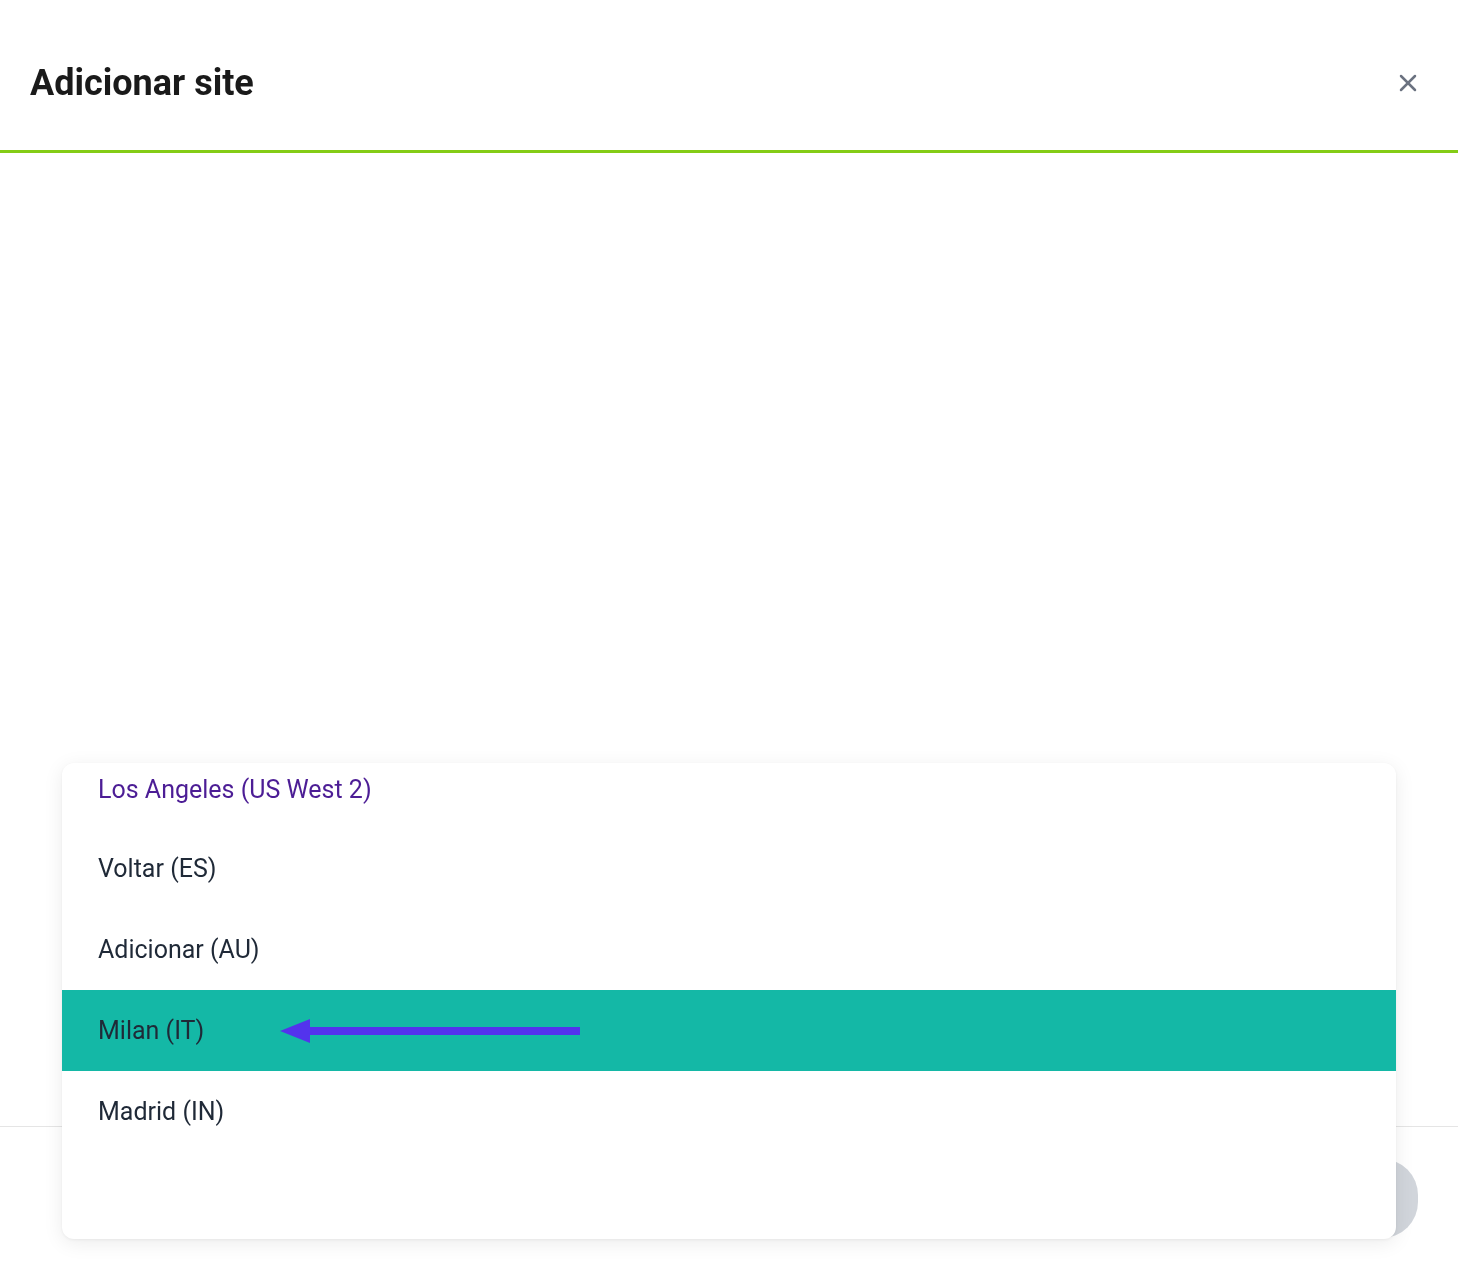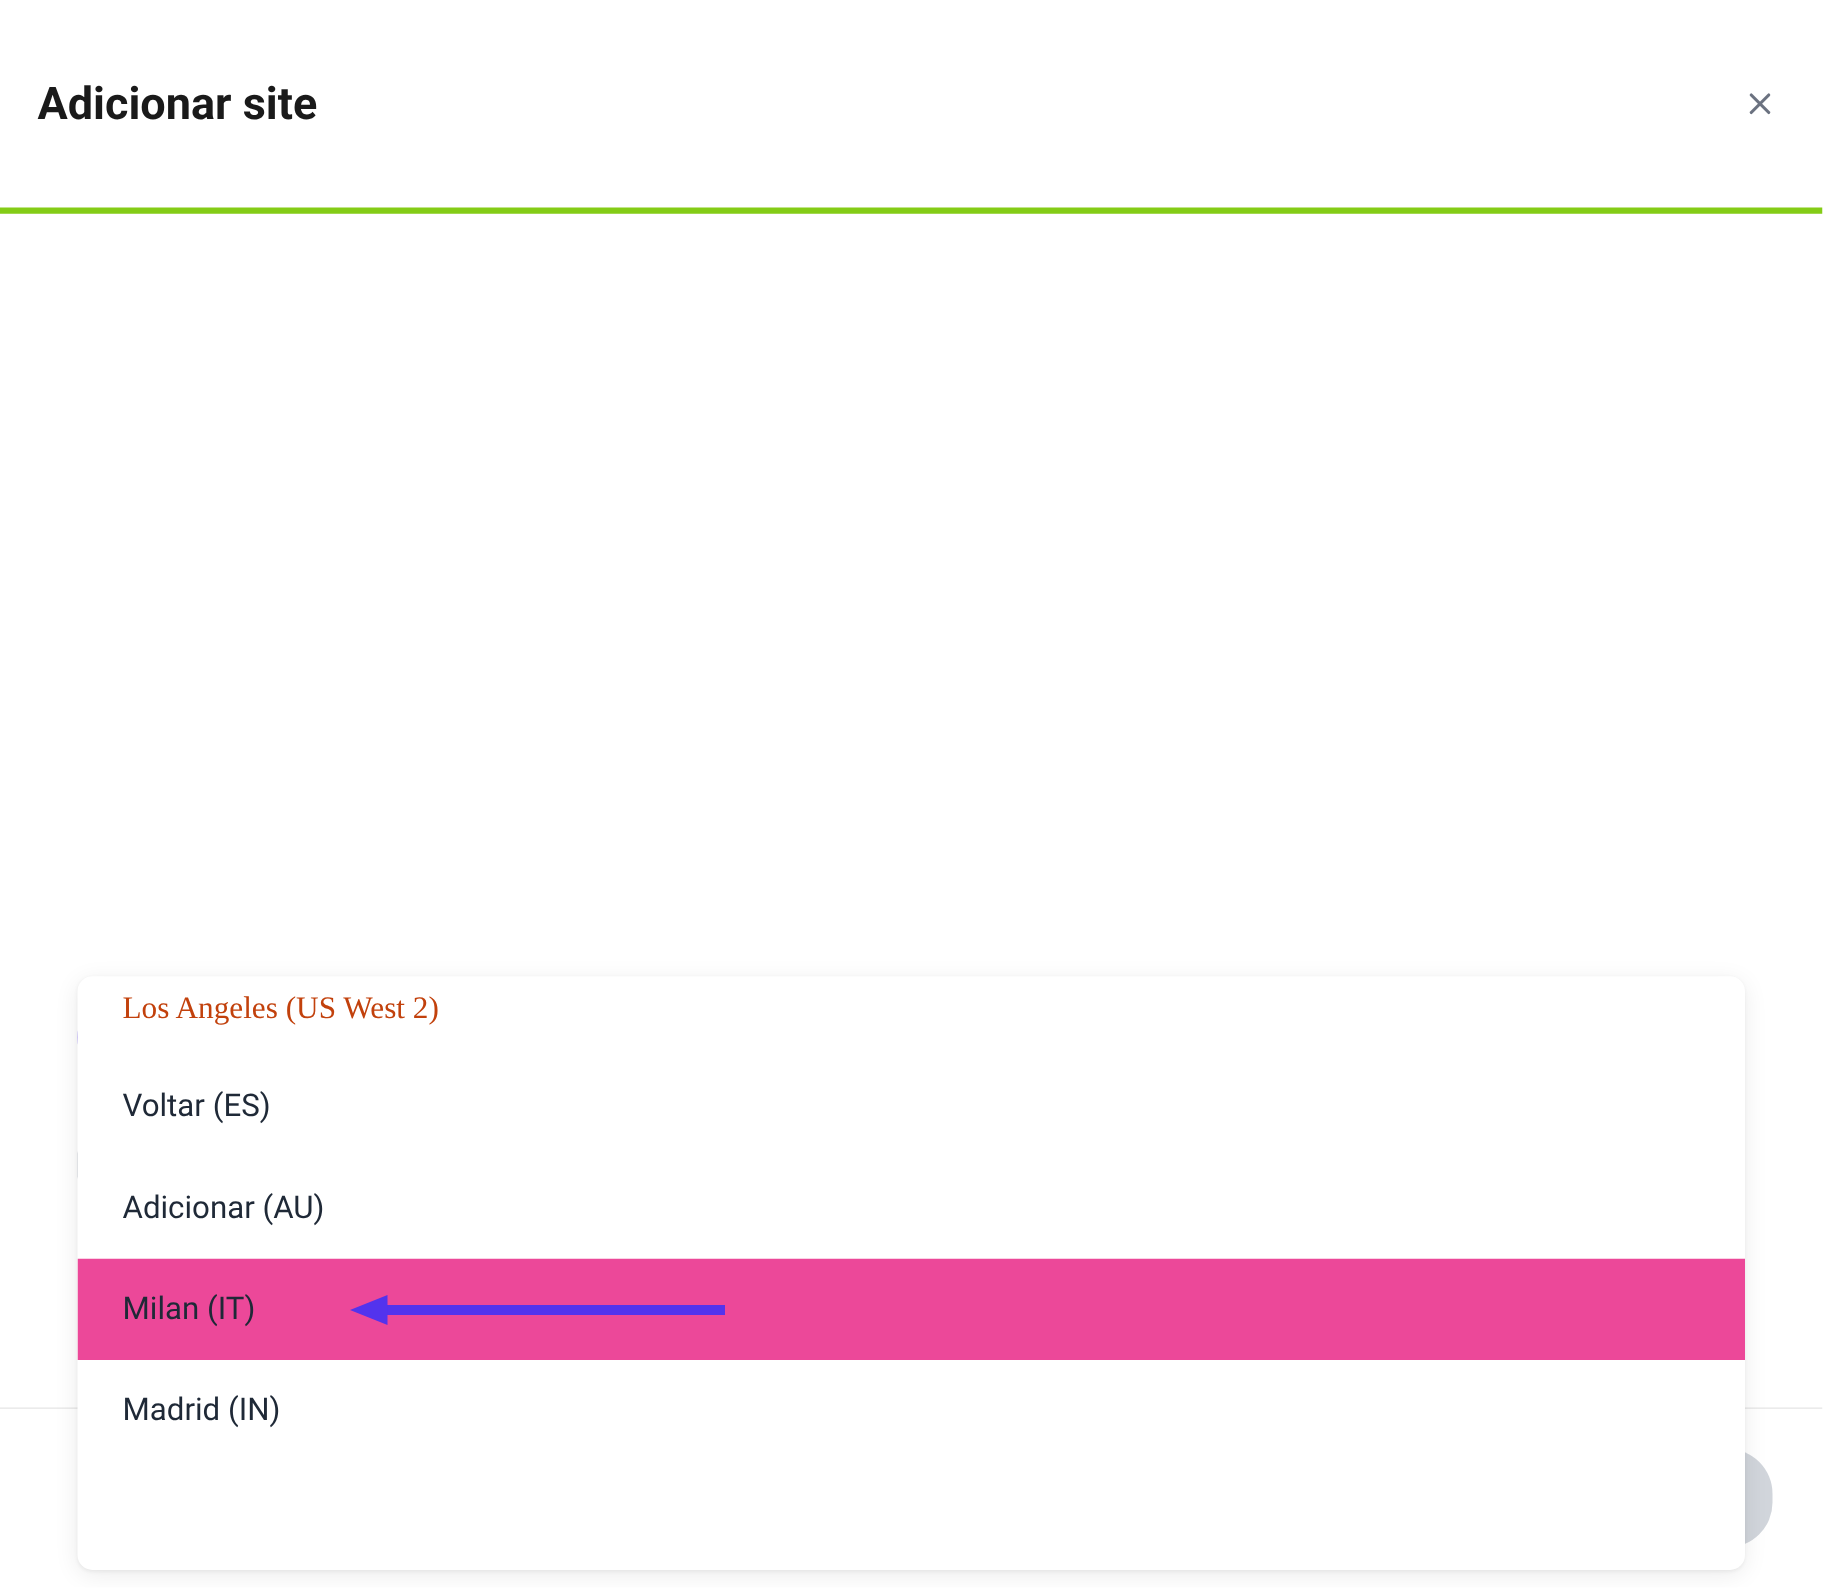--- a/index.html
+++ b/index.html
@@ -15,22 +15,22 @@
       width: 1458px;
       height: 1270px;
       overflow: hidden;
       position: relative;
     }
     
     .header {
       display: flex;
       justify-content: space-between;
       align-items: center;
-      padding: 62px 30px 62px 30px;
-      border-bottom: 5px solid #84cc16;
+      padding: 62px 30px 46px 30px;
+      border-bottom: 3px solid #84cc16;
     }
     
     .page-title {
       font-size: 36px;
       font-weight: 700;
       color: #1a1a1a;
     }
     
     .close-btn {
       background: none;
@@ -72,26 +72,25 @@
       font-size: 25px;
       color: #1f2937;
       cursor: pointer;
       font-weight: 400;
       position: relative;
     }
     
     .dropdown-item.partial {
       padding-top: 0;
       padding-bottom: 24px;
-      color: #c2410c;
-      font-family: Liberation Serif, serif;
+      color: #4c1d95;
     }
     
     .dropdown-item.highlighted {
-      background: #ec4899;
+      background: #14b8a6;
     }
     
     .arrow-annotation {
       position: absolute;
       left: 218px;
       top: 50%;
       transform: translateY(-50%);
       pointer-events: none;
     }
     

